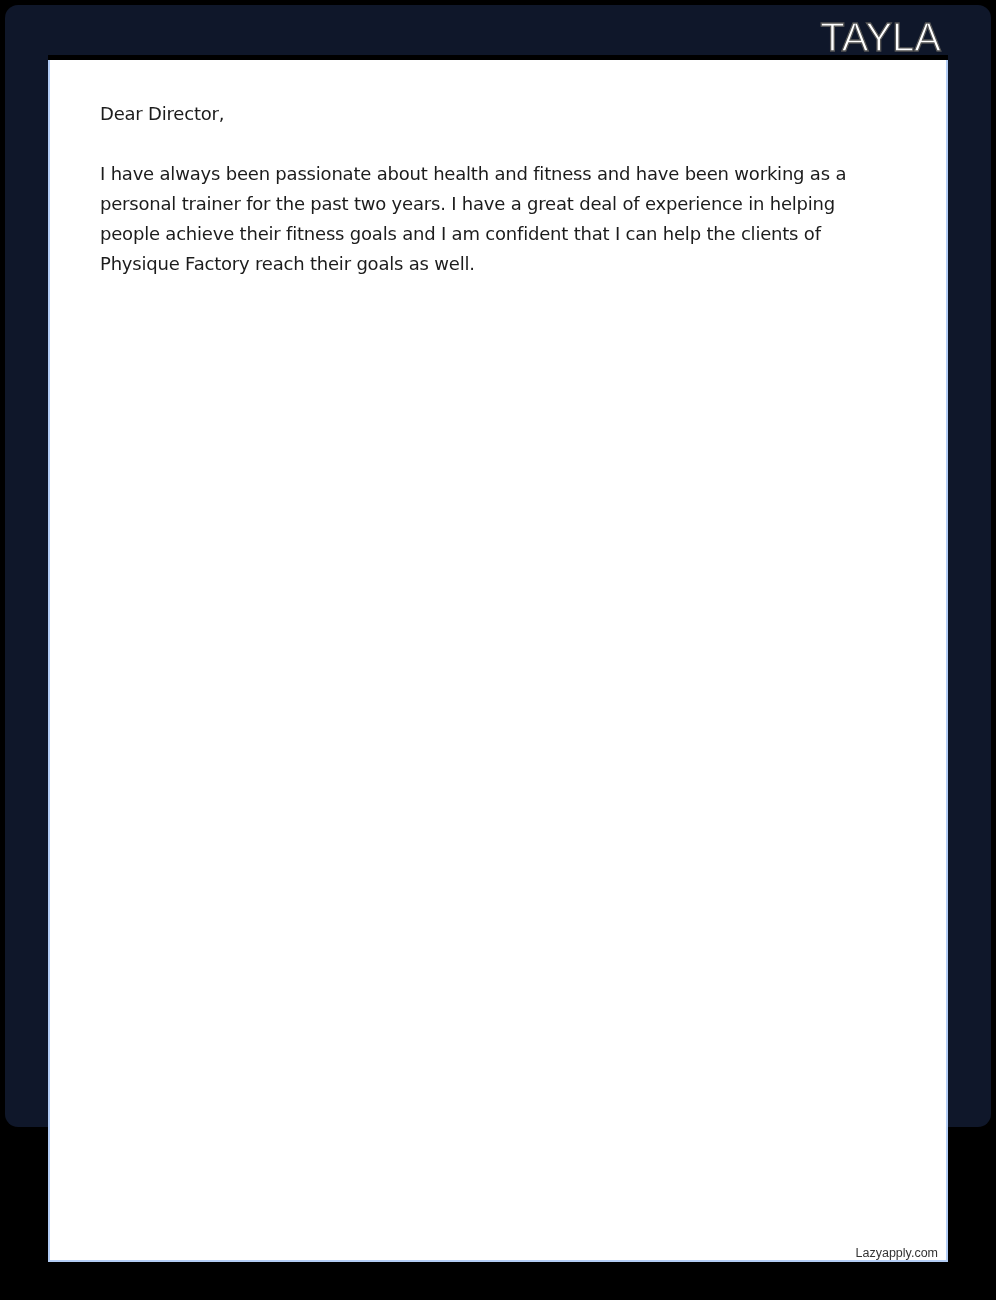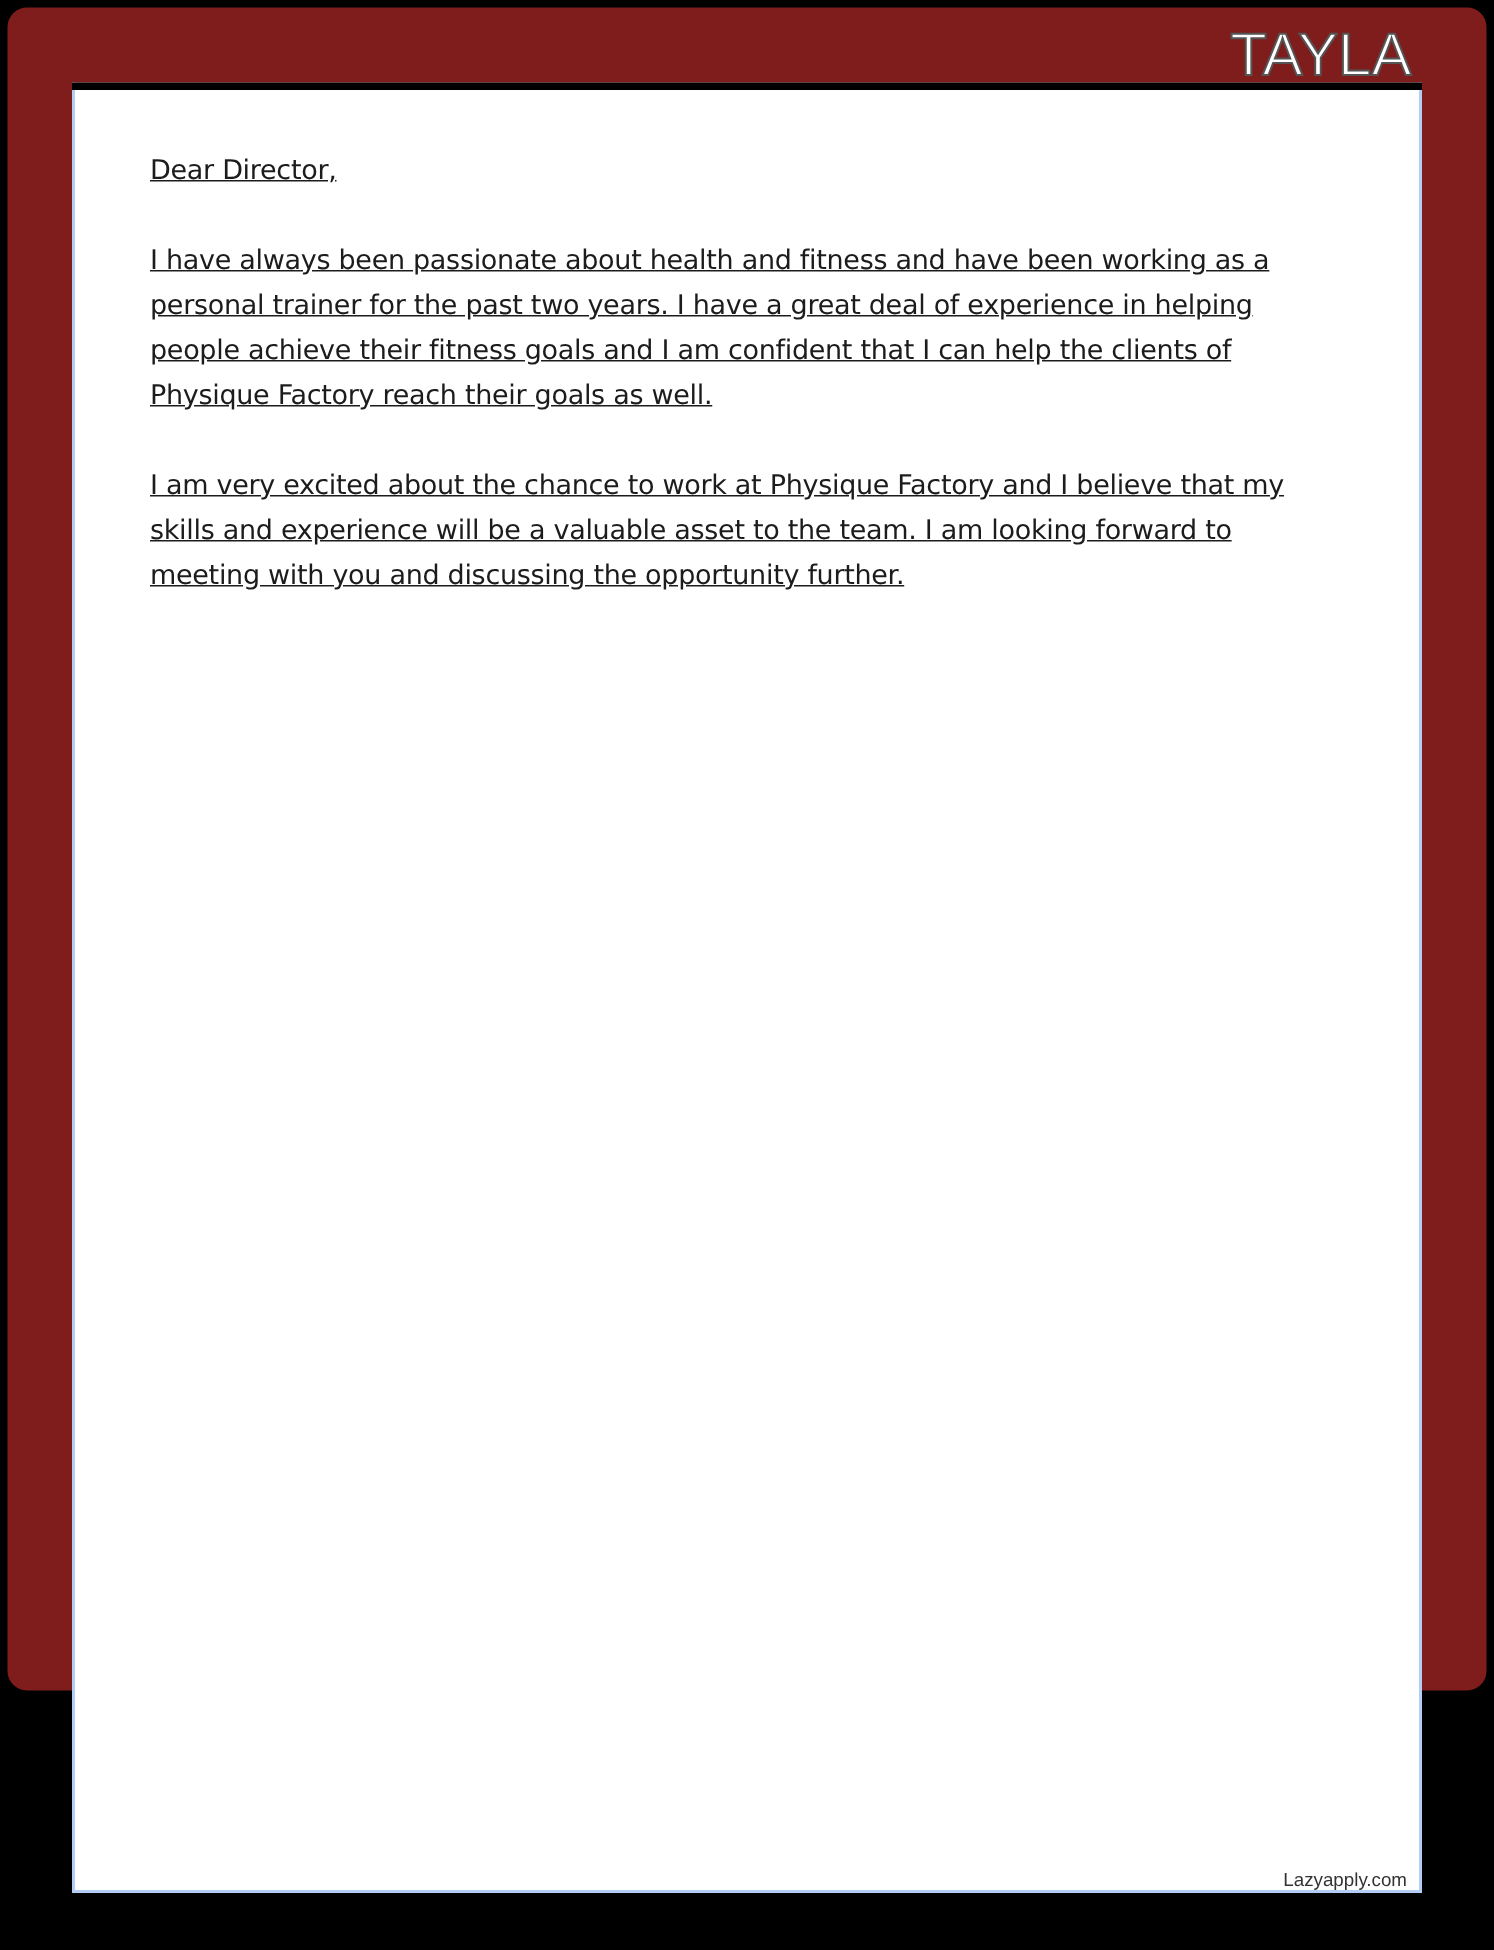--- a/index.html
+++ b/index.html
@@ -7,21 +7,21 @@
       width: 996px; height: 1300px;
       background: #000;
       position: relative;
       overflow: hidden;
       font-family: "DejaVu Sans", sans-serif;
     }
     .frame {
       position: absolute;
       left: 5px; top: 5px;
       width: 986px; height: 1122px;
-      background: #7f1d1d;
+      background: #0f172a;
       border-radius: 13px;
     }
     .brand {
       position: absolute;
       right: 50px; top: 10px;
       font-family: "Liberation Sans", sans-serif;
       font-size: 40px;
       line-height: 44px;
       color: #fff;
       -webkit-text-stroke: 1.3px #555;
@@ -45,38 +45,37 @@
     .content {
       position: absolute;
       left: 50px; top: 44px;
       width: 800px;
       font-family: "DejaVu Sans", sans-serif;
       font-size: 18px;
       line-height: 30px;
       color: #1c1c1c;
       letter-spacing: -0.2px;
     }
-    .content p { margin: 0 16px 30px 0; text-decoration: underline; }
+    .content p { margin: 0 16px 30px 0; }
     .content p.last { margin-bottom: 10px; }
     .date { color: #2b8ae0; }
     .footer {
       position: absolute;
       right: 8px; bottom: 0px;
       font-family: Liberation Sans, sans-serif;
       font-size: 12.5px;
       color: #333;
     }
   </style>
 </head>
 <body>
 
 <div class="frame">
   <div class="brand">TAYLA</div>
   <div class="page">
     <div class="content">
       <p>Dear Director,</p>
       <p>I have always been passionate about health and fitness and have been working as a personal trainer for the past two years. I have a great deal of experience in helping people achieve their fitness goals and I am confident that I can help the clients of Physique Factory reach their goals as well.</p>
-      <p class="last">I am very excited about the chance to work at Physique Factory and I believe that my skills and experience will be a valuable asset to the team. I am looking forward to meeting with you and discussing the opportunity further.</p>
     </div>
     <div class="footer">Lazyapply.com</div>
   </div>
   <div class="topbar"></div>
 </div>
 
 </body></html>

